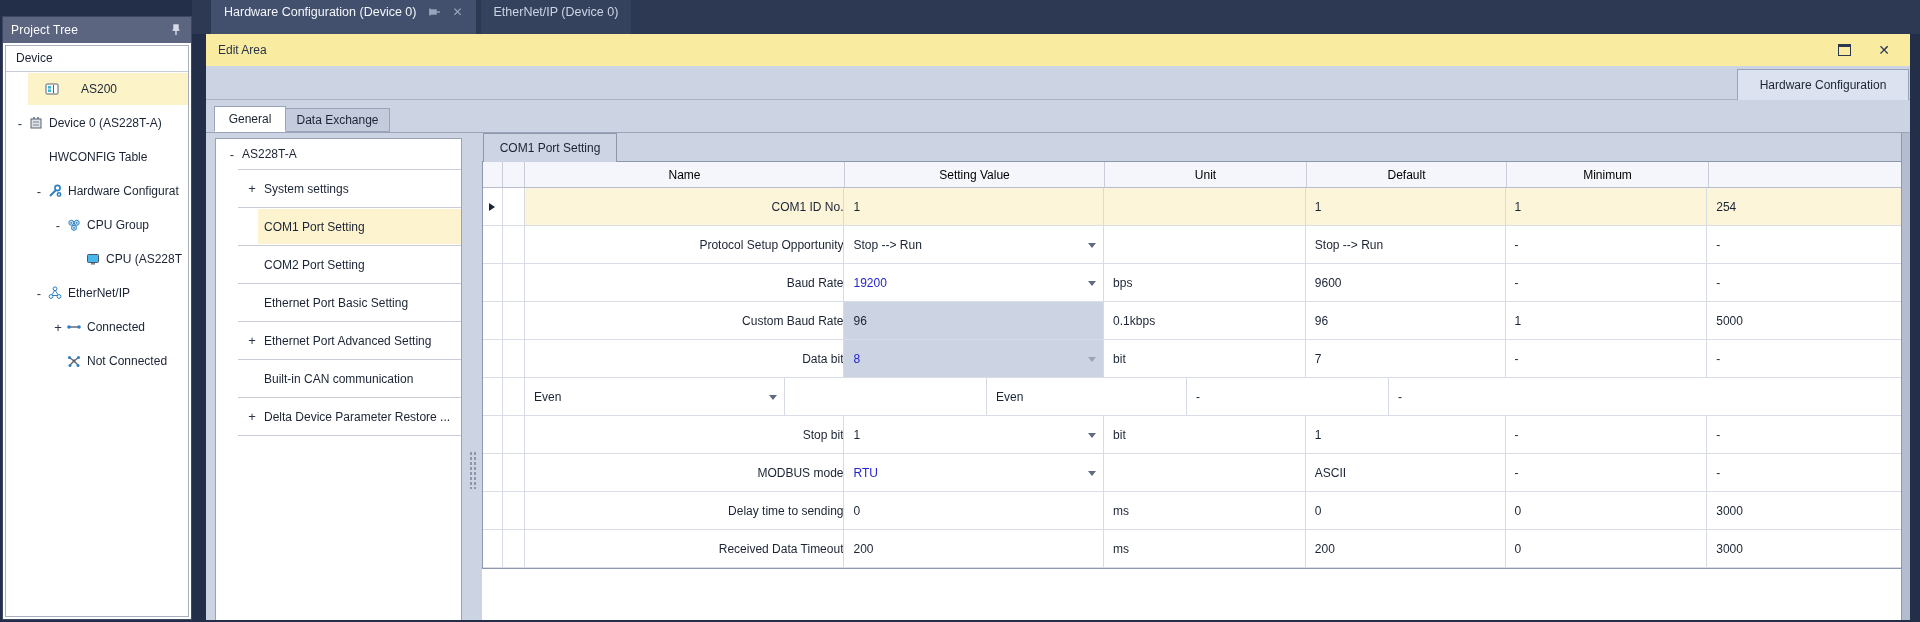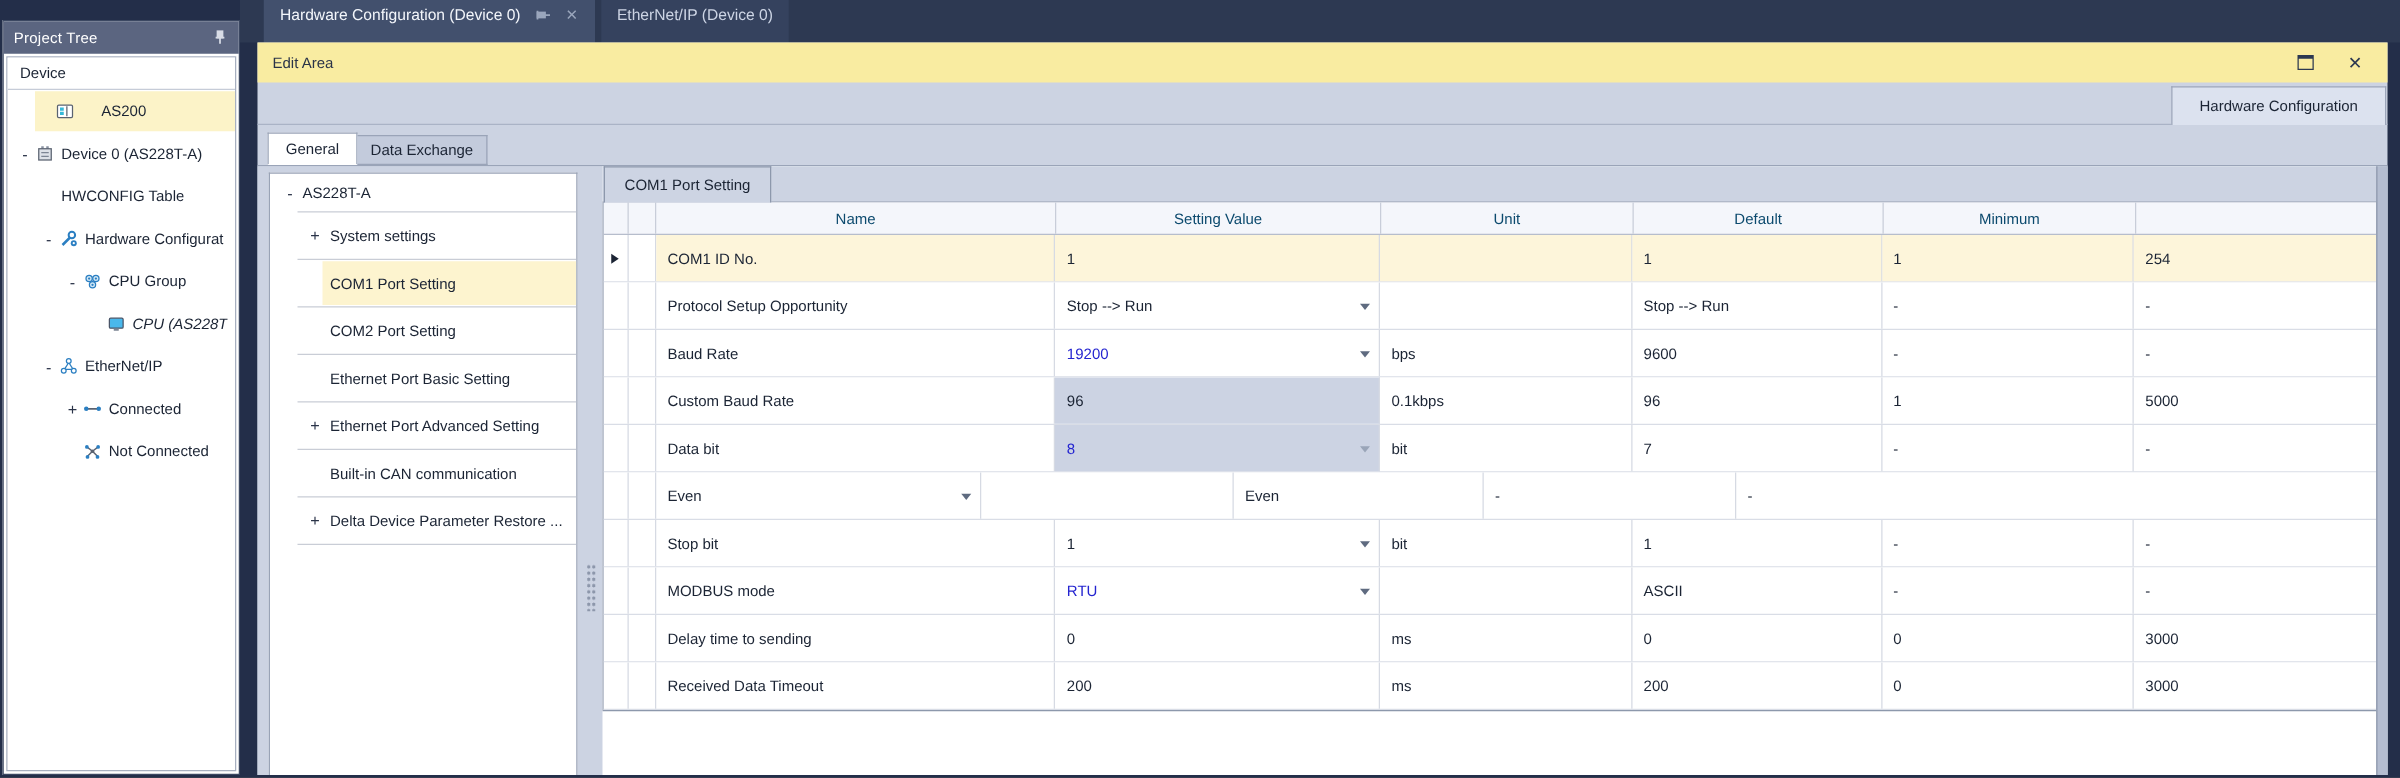--- a/index.html
+++ b/index.html
@@ -69,24 +69,24 @@
   
   .table-panel{position:absolute;left:276px;right:8px;top:0;bottom:0;background:#fff;}
   .tab-row{height:28px;background:#ccd3e2;position:relative;}
   .grid-tab{position:absolute;left:1px;top:0;bottom:-1px;width:132px;background:#cdd4e3;
             border:1px solid #8d98ac;border-bottom:none;display:flex;align-items:center;justify-content:center;}
   .grid{border:1px solid #8d98ac;background:#fff;}
   .g-row{display:flex;height:38px;box-sizing:border-box;border-bottom:1px solid #d9dde6;background:#fff;}
   .g-row.header{height:26px;background:#f4f6fb;border-bottom:1px solid #b6bdcc;}
   .g-cell{box-sizing:border-box;border-right:1px solid #d6dae3;display:flex;align-items:center;
           padding-left:9px;position:relative;overflow:hidden;white-space:nowrap;}
-  .g-row.header .g-cell{justify-content:center;padding-left:0;border-right:1px solid #c8cdd9;color:#0c4a6e;}
+  .g-row.header .g-cell{justify-content:center;padding-left:0;border-right:1px solid #c8cdd9;color:#000000;}
   .c0{width:20px;padding-left:0;justify-content:center;}
   .c1{width:22px;padding-left:0;}
-  .c2{width:320px;}
+  .c2{width:320px;justify-content:flex-end;}
   .c3{width:260px;}
   .c4{width:202px;}
   .c5{width:200px;}
   .c6{width:202px;}
   .c7{width:194px;border-right:none;}
   .g-row.hl .g-cell.c2,.g-row.hl .g-cell.c3,.g-row.hl .g-cell.c4,.g-row.hl .g-cell.c5,
   .g-row.hl .g-cell.c6,.g-row.hl .g-cell.c7{background:#fdf5da;}
   .g-cell.disabled{background:#ccd3e3;}
   .val-blue{color:#2424d0;}
   .dd-arrow{position:absolute;right:7px;top:50%;margin-top:-2px;width:0;height:0;
@@ -192,21 +192,21 @@
                 </g>
                 <g fill="#2b7fc2">
                   <circle cx="5.3" cy="5.8" r="0.9"></circle>
                   <circle cx="10.7" cy="5.8" r="0.9"></circle>
                   <circle cx="8" cy="10.8" r="0.9"></circle>
                 </g>
               </svg>
             </span>
             <span class="pt-label">CPU Group</span>
           </div>
-          <div class="pt-row" style="padding-left: 65px; font-style: italic;">
+          <div class="pt-row" style="padding-left: 65px;">
             <span class="pt-marker hidden-keep">-</span>
             <span class="pt-icon">
               <svg width="16" height="16" viewBox="0 0 16 16">
                 <rect x="2.5" y="3.5" width="11" height="8" rx="1" fill="#49b8ec" stroke="#4a5568"></rect>
                 <rect x="6" y="12" width="4" height="1.6" fill="#7c8594"></rect>
               </svg>
             </span>
             <span class="pt-label">CPU (AS228T</span>
           </div>
           <div class="pt-row" style="padding-left: 27px;">

